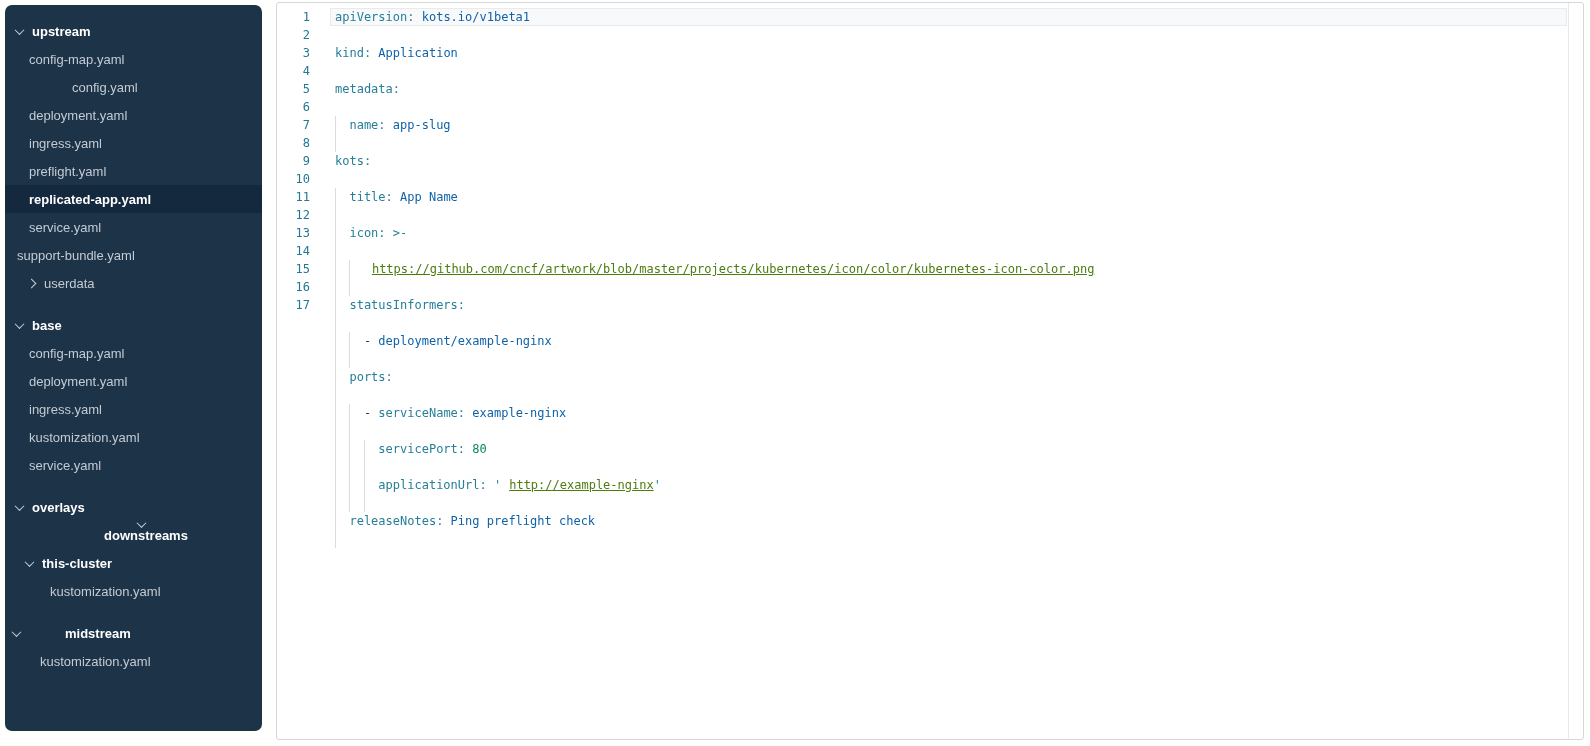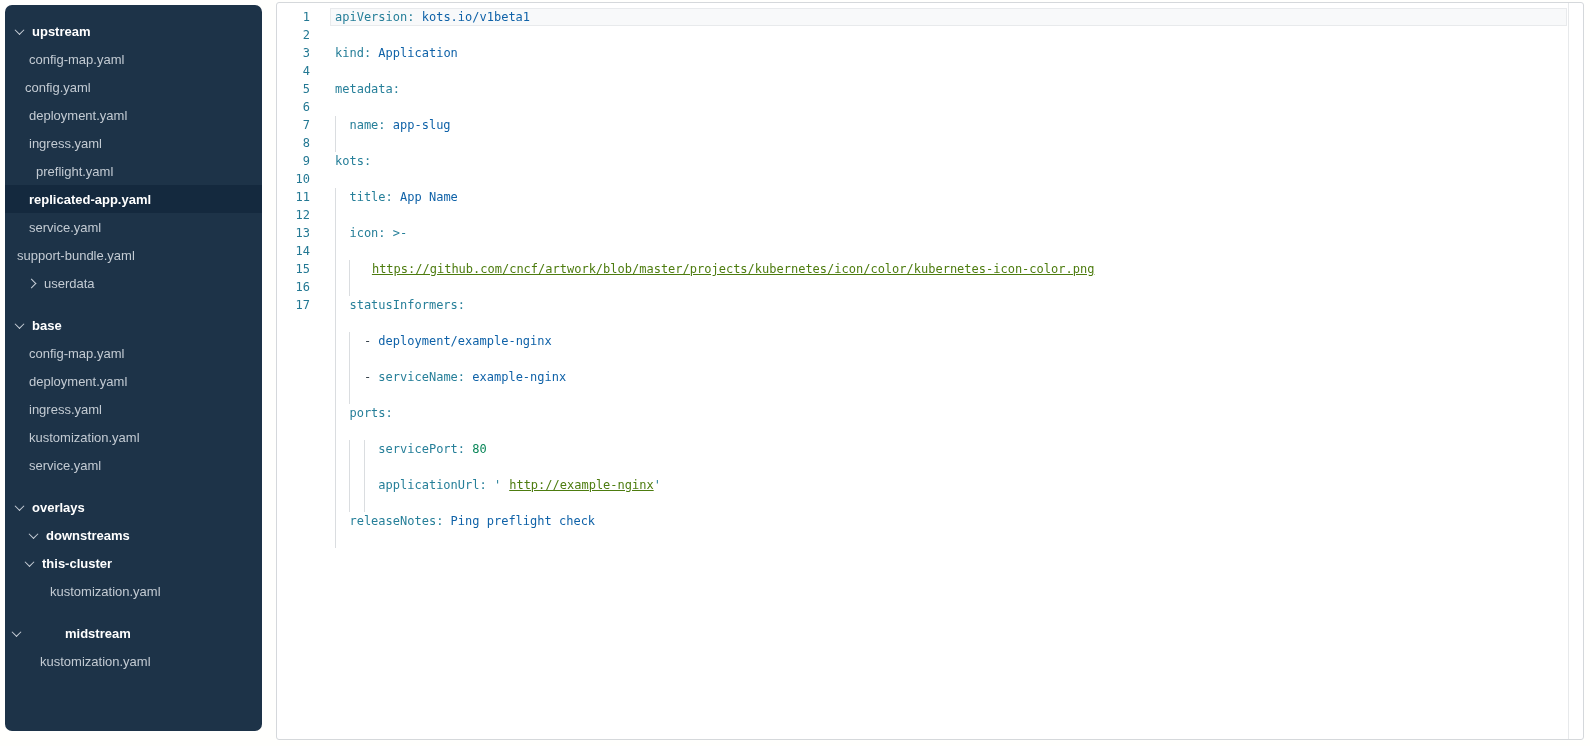--- a/index.html
+++ b/index.html
@@ -42,30 +42,30 @@
 <body>
 
 <div class="sidebar" id="sidebar">
     <div class="row section" style="padding-left: 11px;">
       <span class="chev down"></span>
       <span>upstream</span>
     </div>
     <div class="row file" style="padding-left: 24px;">
       <span>config-map.yaml</span>
     </div>
-    <div class="row file" style="padding-left: 20px;">
+    <div class="row file" style="padding-left: 39px; margin-left: 28px;">
       <span>config.yaml</span>
     </div>
     <div class="row file" style="padding-left: 24px;">
       <span>deployment.yaml</span>
     </div>
     <div class="row file" style="padding-left: 24px;">
       <span>ingress.yaml</span>
     </div>
-    <div class="row file" style="padding-left: 31px;">
+    <div class="row file" style="padding-left: 24px;">
       <span>preflight.yaml</span>
     </div>
     <div class="row file selected" style="padding-left: 24px;">
       <span>replicated-app.yaml</span>
     </div>
     <div class="row file" style="padding-left: 24px;">
       <span>service.yaml</span>
     </div>
     <div class="row file" style="padding-left: 12px;">
       <span>support-bundle.yaml</span>
@@ -90,21 +90,21 @@
     <div class="row file" style="padding-left: 24px;">
       <span>kustomization.yaml</span>
     </div>
     <div class="row file" style="padding-left: 24px;">
       <span>service.yaml</span>
     </div>
     <div class="row section group-start" style="padding-left: 11px;">
       <span class="chev down"></span>
       <span>overlays</span>
     </div>
-    <div class="row section" style="padding-left: 25px;">
+    <div class="row section" style="padding-left: 25px; flex-direction: column;">
       <span class="chev down"></span>
       <span>downstreams</span>
     </div>
     <div class="row section" style="padding-left: 21px;">
       <span class="chev down"></span>
       <span>this-cluster</span>
     </div>
     <div class="row file" style="padding-left: 45px;">
       <span>kustomization.yaml</span>
     </div>
@@ -142,21 +142,21 @@
       <div class="code-line"><span class="t-key">apiVersion: </span><span class="t-val">kots.io/v1beta1</span></div>
       <div class="code-line"><span class="t-key">kind: </span><span class="t-val">Application</span></div>
       <div class="code-line"><span class="t-key">metadata:</span></div>
       <div class="code-line"><span class="guide" style="left: 0px;"></span><span class="t-key">  name: </span><span class="t-val">app-slug</span></div>
       <div class="code-line"><span class="t-key">kots:</span></div>
       <div class="code-line"><span class="guide" style="left: 0px;"></span><span class="t-key">  title: </span><span class="t-val">App Name</span></div>
       <div class="code-line"><span class="guide" style="left: 0px;"></span><span class="t-key">  icon: &gt;-</span></div>
       <div class="code-line"><span class="guide" style="left: 0px;"></span><span class="guide" style="left: 14.4492px;"></span><span class="t-plain">    </span><span class="t-link">https://github.com/cncf/artwork/blob/master/projects/kubernetes/icon/color/kubernetes-icon-color.png</span></div>
       <div class="code-line"><span class="guide" style="left: 0px;"></span><span class="t-key">  statusInformers:</span></div>
       <div class="code-line"><span class="guide" style="left: 0px;"></span><span class="guide" style="left: 14.4492px;"></span><span class="t-dash">    - </span><span class="t-val">deployment/example-nginx</span></div>
+      <div class="code-line"><span class="guide" style="left: 0px;"></span><span class="t-key">  ports:</span></div>
       <div class="code-line"><span class="guide" style="left: 0px;"></span><span class="guide" style="left: 14.4492px;"></span><span class="t-dash">    - </span><span class="t-key">serviceName: </span><span class="t-val">example-nginx</span></div>
-      <div class="code-line"><span class="guide" style="left: 0px;"></span><span class="t-key">  ports:</span></div>
       <div class="code-line"><span class="guide" style="left: 0px;"></span><span class="guide" style="left: 14.4492px;"></span><span class="guide" style="left: 28.8984px;"></span><span class="t-key">      servicePort: </span><span class="t-num">80</span></div>
       <div class="code-line"><span class="guide" style="left: 0px;"></span><span class="guide" style="left: 14.4492px;"></span><span class="guide" style="left: 28.8984px;"></span><span class="t-key">      applicationUrl: </span><span class="t-quote">'</span><span class="t-link">http://example-nginx</span><span class="t-quote">'</span></div>
       <div class="code-line"><span class="guide" style="left: 0px;"></span><span class="t-key">  releaseNotes: </span><span class="t-val">Ping preflight check</span></div>
       <div class="code-line"></div>
     </div>
   <div class="scroll-sep"></div>
 </div>
 
 </body></html>

